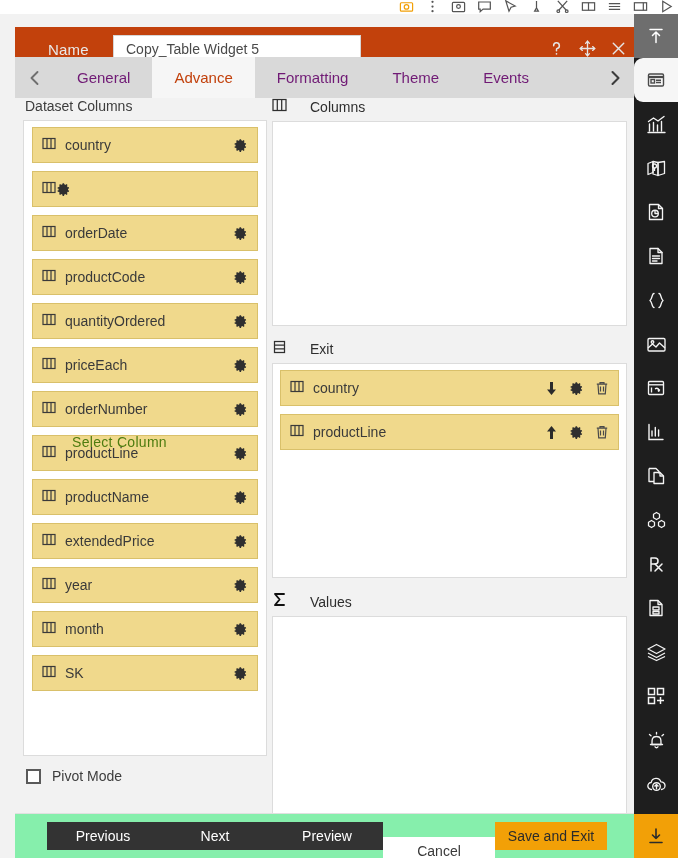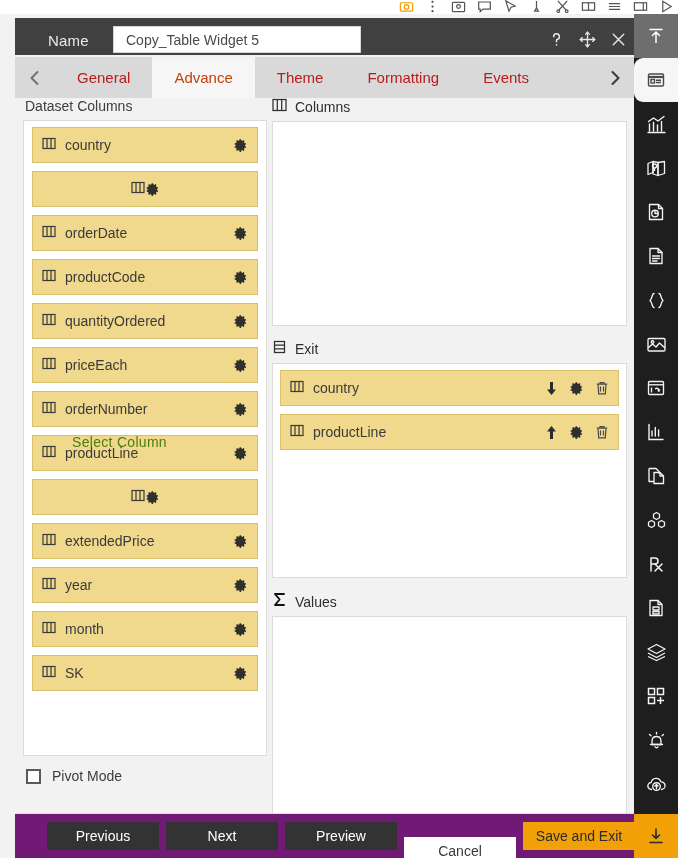--- a/index.html
+++ b/index.html
@@ -13,72 +13,72 @@
 
   
   .toolstrip{position:absolute;left:0;top:0;width:678px;height:14px;background:#ffffff;overflow:hidden;}
   .toolstrip .tsinner{position:absolute;right:4px;top:-6px;display:flex;gap:11px;align-items:flex-end;height:20px;}
   .toolstrip svg{display:block;}
 
   
   .dialog{position:absolute;left:15px;top:14px;width:620px;height:844px;background:#f2f2f2;}
 
   
-  .dlg-header{position:absolute;left:0;top:4px;width:620px;height:37px;background:#404040;}
+  .dlg-header{position:absolute;left:0;top:13px;width:620px;height:37px;background:#c2410c;}
   .dlg-header .lbl{position:absolute;left:33px;top:22px;transform:translateY(-50%);
      color:#e9e9e9;font-size:15px;letter-spacing:.2px;}
   .name-input{position:absolute;left:98px;top:8px;width:248px;height:27px;
      background:#fff;border:1px solid #d6d6d6;box-sizing:border-box;
      font-family:"Liberation Sans",sans-serif;font-size:14px;color:#4a4a4a;
      padding:0 12px;line-height:25px;}
   .hdr-icons{position:absolute;right:7px;top:0;height:43px;display:flex;align-items:center;gap:12px;}
   .hdr-icons .hic{color:#e6e6e6;cursor:pointer;display:flex;align-items:center;justify-content:center;}
 
   
   .tabbar{position:absolute;left:0;top:43px;width:620px;height:41px;background:#d9d9d9;display:flex;align-items:stretch;}
   .tabarrow{width:40px;display:flex;align-items:center;justify-content:center;color:#6f6f6f;cursor:pointer;}
   .tab{flex:0 0 auto;display:flex;align-items:center;justify-content:center;
-       color:#b91c1c;font-size:15px;padding:0 22px;cursor:pointer;}
+       color:#701a75;font-size:15px;padding:0 22px;cursor:pointer;}
   .tab.active{background:#f6f6f6;color:#c2410c;}
   .tabspacer{flex:1 1 auto;}
 
   
   .dlg-body{position:absolute;left:0;top:84px;width:620px;height:715px;background:#f2f2f2;}
 
   
   .left-col{position:absolute;left:8px;top:0;width:294px;}
   .sec-title{font-size:14px;color:#3d3d3d;margin:0 0 6px 2px;line-height:16px;}
   .ds-box{width:244px;height:636px;background:#fff;border:1px solid #dcdcdc;box-sizing:border-box;
           padding:6px 8px;overflow:hidden;position:relative;}
   .chip{position:relative;height:36px;background:#f0d98c;border:1px solid #d9c06a;box-sizing:border-box;
-        margin-bottom:8px;display:flex;align-items:center;padding:16px 9px;cursor:move;justify-content:center;}
+        margin-bottom:8px;display:flex;align-items:center;padding:16px 9px;cursor:move;}
   .chip .cname{font-size:14px;color:#3a3a3a;margin-left:9px;flex:1 1 auto;
         white-space:nowrap;overflow:hidden;text-overflow:ellipsis;}
   .chip .cacts{display:flex;align-items:center;gap:11px;}
   .chip .gear,.chip .trash,.chip .arrow{cursor:pointer;display:flex;align-items:center;}
   .ghost{position:absolute;left:48px;top:313px;font-size:14px;color:#4d7c0f;pointer-events:none;
          letter-spacing:.3px;}
   .pivot-row{margin-top:12px;display:flex;align-items:center;gap:11px;padding-left:3px;}
   .pivot-box{width:15px;height:15px;border:2px solid #5a5a5a;background:#fff;box-sizing:border-box;cursor:pointer;}
   .pivot-lbl{font-size:14px;color:#3d3d3d;}
 
   
   .right-col{position:absolute;left:257px;top:0;width:355px;}
-  .zone-head{display:flex;align-items:center;gap:8px;margin-bottom:5px;}
+  .zone-head{display:flex;align-items:center;gap:23px;margin-bottom:5px;}
   .zone-head .zt{font-size:14px;color:#2e2e2e;}
   .drop{background:#fff;border:1px solid #dcdcdc;box-sizing:border-box;padding:6px 7px;overflow:hidden;}
   .drop.columns{height:205px;}
   .drop.rows{height:215px;}
   .drop.values{height:212px;}
   .zone-wrap{margin-bottom:14px;}
   .drop .chip{height:36px;margin-bottom:8px;}
 
   
-  .dlg-footer{position:absolute;left:0;top:799px;width:620px;height:45px;background:#701a75;
-     border-top:1px solid #e0e0e0;display:flex;align-items:center;gap:7px;padding-left:32px;box-sizing:border-box;}
+  .dlg-footer{position:absolute;left:0;top:799px;width:620px;height:45px;background:#86efac;
+     border-top:1px solid #e0e0e0;display:flex;align-items:center;padding-left:32px;box-sizing:border-box;}
   .btn{height:28px;min-width:112px;display:flex;align-items:center;justify-content:center;
        font-size:14px;cursor:pointer;box-sizing:border-box;}
   .btn.dark{background:#333333;color:#fff;}
   .btn.light{background:#ffffff;color:#3a3a3a;border:1px solid #ffffff;margin-top:29px;}
   .btn.accent{background:#f2a007;color:#2b2b2b;}
 
   
   .sidebar{position:absolute;right:0;top:14px;width:44px;height:844px;background:#1e1e1e;
            display:flex;flex-direction:column;align-items:center;}
   .sb-item{width:44px;height:44px;display:flex;align-items:center;justify-content:center;
@@ -190,22 +190,22 @@
     </div>
 
     <div class="tabbar">
       <div class="tabarrow">
         <svg width="20" height="20" viewBox="0 0 20 20" fill="none" stroke="#6f6f6f" stroke-width="1.9" stroke-linecap="round" stroke-linejoin="round">
             <path d="M12.5 4L6.5 10l6 6"></path>
           </svg>
       </div>
       <div class="tab">General</div>
       <div class="tab active">Advance</div>
+      <div class="tab">Formatting</div>
       <div class="tab">Theme</div>
-      <div class="tab">Formatting</div>
       <div class="tab">Events</div>
       <div class="tabspacer"></div>
       <div class="tabarrow">
         <svg width="20" height="20" viewBox="0 0 20 20" fill="none" stroke="#3b3b3b" stroke-width="2.1" stroke-linecap="round" stroke-linejoin="round">
             <path d="M7.5 4l6 6-6 6"></path>
           </svg>
       </div>
     </div>
 
     <div class="dlg-body">
@@ -339,20 +339,21 @@
                   </svg>
                 </span>
               </span>
           </div>
 
           <div class="chip">
             <span><svg width="14" height="13" viewBox="0 0 14 13" fill="none" stroke="#3a3a3a" stroke-width="1.2">
                   <rect x="1" y="1.5" width="12" height="10"></rect>
                   <path d="M5 1.5v10M9 1.5v10"></path>
                 </svg></span>
+            <span class="cname">productName</span>
             <span class="cacts">
                 <span class="gear">
                   <svg width="15" height="15" viewBox="0 0 16 16" fill="#2f2f2f">
                     <path d="M8 5.3A2.7 2.7 0 1 0 8 10.7 2.7 2.7 0 0 0 8 5.3zm0 4.1A1.4 1.4 0 1 1 8 6.6a1.4 1.4 0 0 1 0 2.8z"></path>
                     <path d="M14 9.1l-1.2-.3a4.9 4.9 0 0 0 0-1.6l1.2-.3-.4-1.6-1.2.3a4.9 4.9 0 0 0-.8-1.4l.8-1L11 2.1l-.8 1a4.9 4.9 0 0 0-1.5-.6L8.6 1.2H7l-.1 1.3a4.9 4.9 0 0 0-1.5.6l-.8-1-1.4 1.1.8 1a4.9 4.9 0 0 0-.8 1.4l-1.2-.3-.4 1.6 1.2.3a4.9 4.9 0 0 0 0 1.6l-1.2.3.4 1.6 1.2-.3a4.9 4.9 0 0 0 .8 1.4l-.8 1 1.4 1.1.8-1a4.9 4.9 0 0 0 1.5.6l.1 1.3h1.6l.1-1.3a4.9 4.9 0 0 0 1.5-.6l.8 1 1.4-1.1-.8-1a4.9 4.9 0 0 0 .8-1.4l1.2.3z"></path>
                   </svg>
                 </span>
               </span>
           </div>
 

